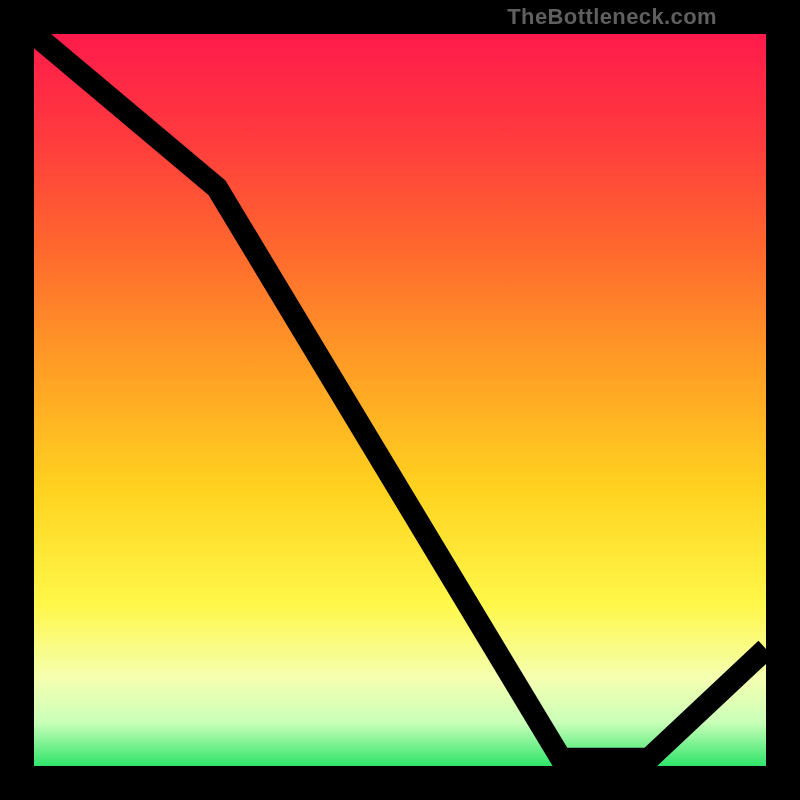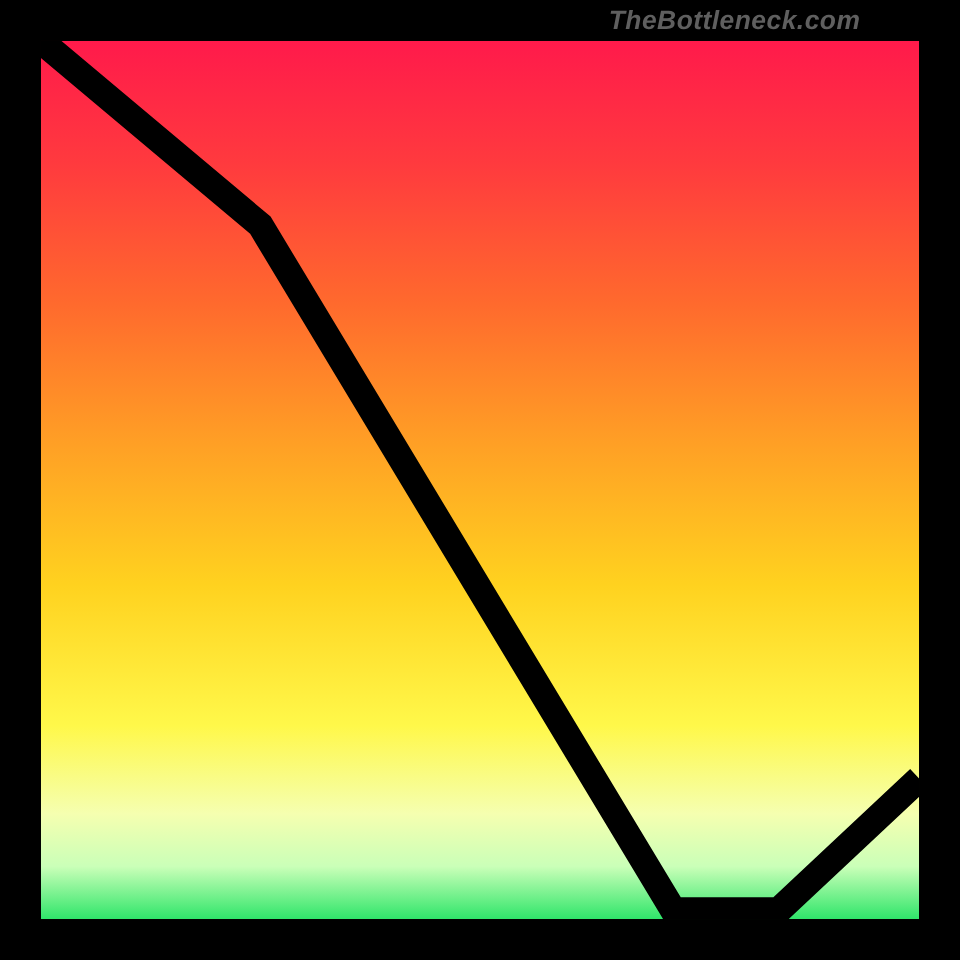--- a/index.html
+++ b/index.html
@@ -9,21 +9,20 @@
     height: 800px;
     background: #000;
     font-family: Arial, Helvetica, sans-serif;
     overflow: hidden;
   }
   .outer {
     position: relative;
     width: 735px;
     height: 800px;
     background: #000;
-    font-style: italic;
   }
   .watermark {
     position: absolute;
     top: 4px;
     right: 18px;
     color: #5f5f5f;
     font-size: 22px;
     font-weight: 600;
     letter-spacing: 0.4px;
     user-select: none;

